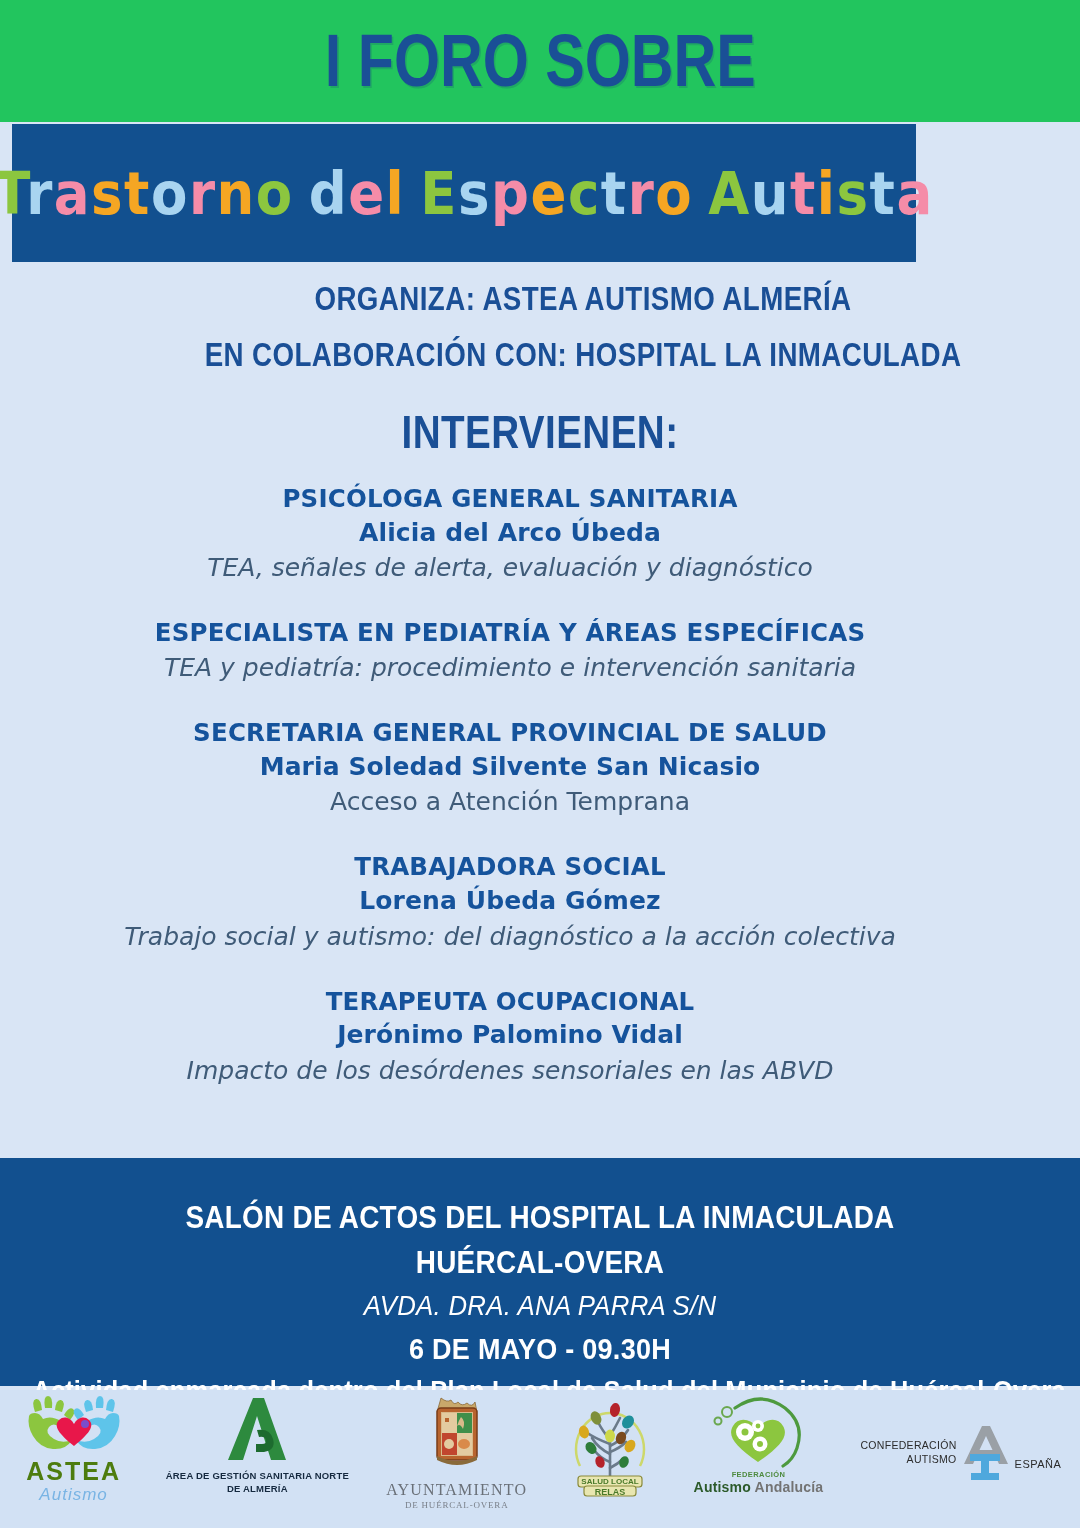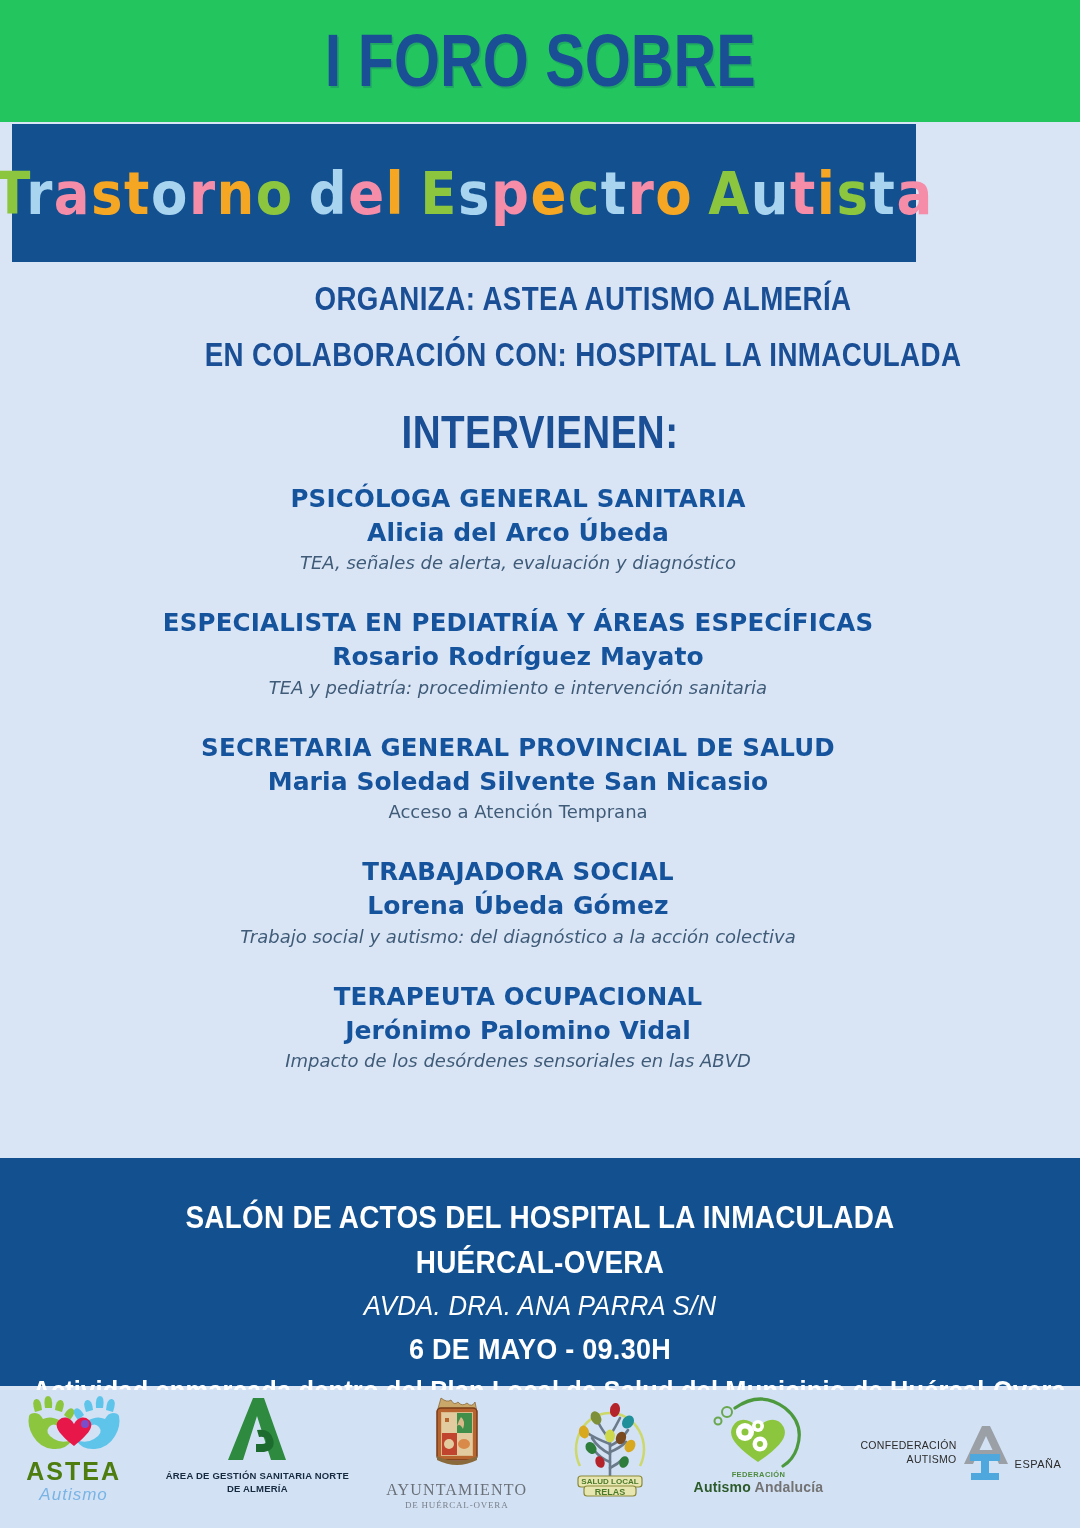--- a/index.html
+++ b/index.html
@@ -94,21 +94,21 @@
     font-weight: bold;
     font-size: 46px;
     color: #1a4f96;
     transform: scaleX(0.84);
     letter-spacing: 0.5px;
   }
 
   
   .speakers {
     position: absolute;
-    left: 8px; top: 482px;
+    left: 0; top: 482px;
     width: 1020px;
   }
   .speaker {
     text-align: center;
     margin-bottom: 31px;
   }
   .sp-role {
     font-family: "DejaVu Sans", sans-serif;
     font-weight: bold;
     font-size: 24.5px;
@@ -121,21 +121,21 @@
     font-weight: bold;
     font-size: 25px;
     color: #15539c;
     letter-spacing: 0.1px;
     line-height: 1.38;
   }
   .sp-topic {
     font-family: "DejaVu Sans", sans-serif;
     font-style: italic;
     font-weight: normal;
-    font-size: 18px;
+    font-size: 25px;
     color: #3f5b78;
     letter-spacing: 0px;
     line-height: 1.40;
   }
   .sp-topic.plain { font-style: normal; }
 
   
   .venue-band {
     position: absolute;
     left: 0; top: 1158px;
@@ -323,21 +323,20 @@
   <div class="intervienen">INTERVIENEN:</div>
 
   <div class="speakers" id="speakers">
       <div class="speaker">
         <div class="sp-role">PSICÓLOGA GENERAL SANITARIA</div>
         <div class="sp-name">Alicia del Arco Úbeda</div>
         <div class="sp-topic">TEA, señales de alerta, evaluación y diagnóstico</div>
       </div>
       <div class="speaker">
         <div class="sp-role">ESPECIALISTA EN PEDIATRÍA Y ÁREAS ESPECÍFICAS</div>
-        <div class="sp-name">Rosario Rodríguez Mayato</div>
         <div class="sp-topic">TEA y pediatría: procedimiento e intervención sanitaria</div>
       </div>
       <div class="speaker">
         <div class="sp-role">SECRETARIA GENERAL PROVINCIAL DE SALUD</div>
         <div class="sp-name">Maria Soledad Silvente San Nicasio</div>
         <div class="sp-topic plain">Acceso a Atención Temprana</div>
       </div>
       <div class="speaker">
         <div class="sp-role">TRABAJADORA SOCIAL</div>
         <div class="sp-name">Lorena Úbeda Gómez</div>

